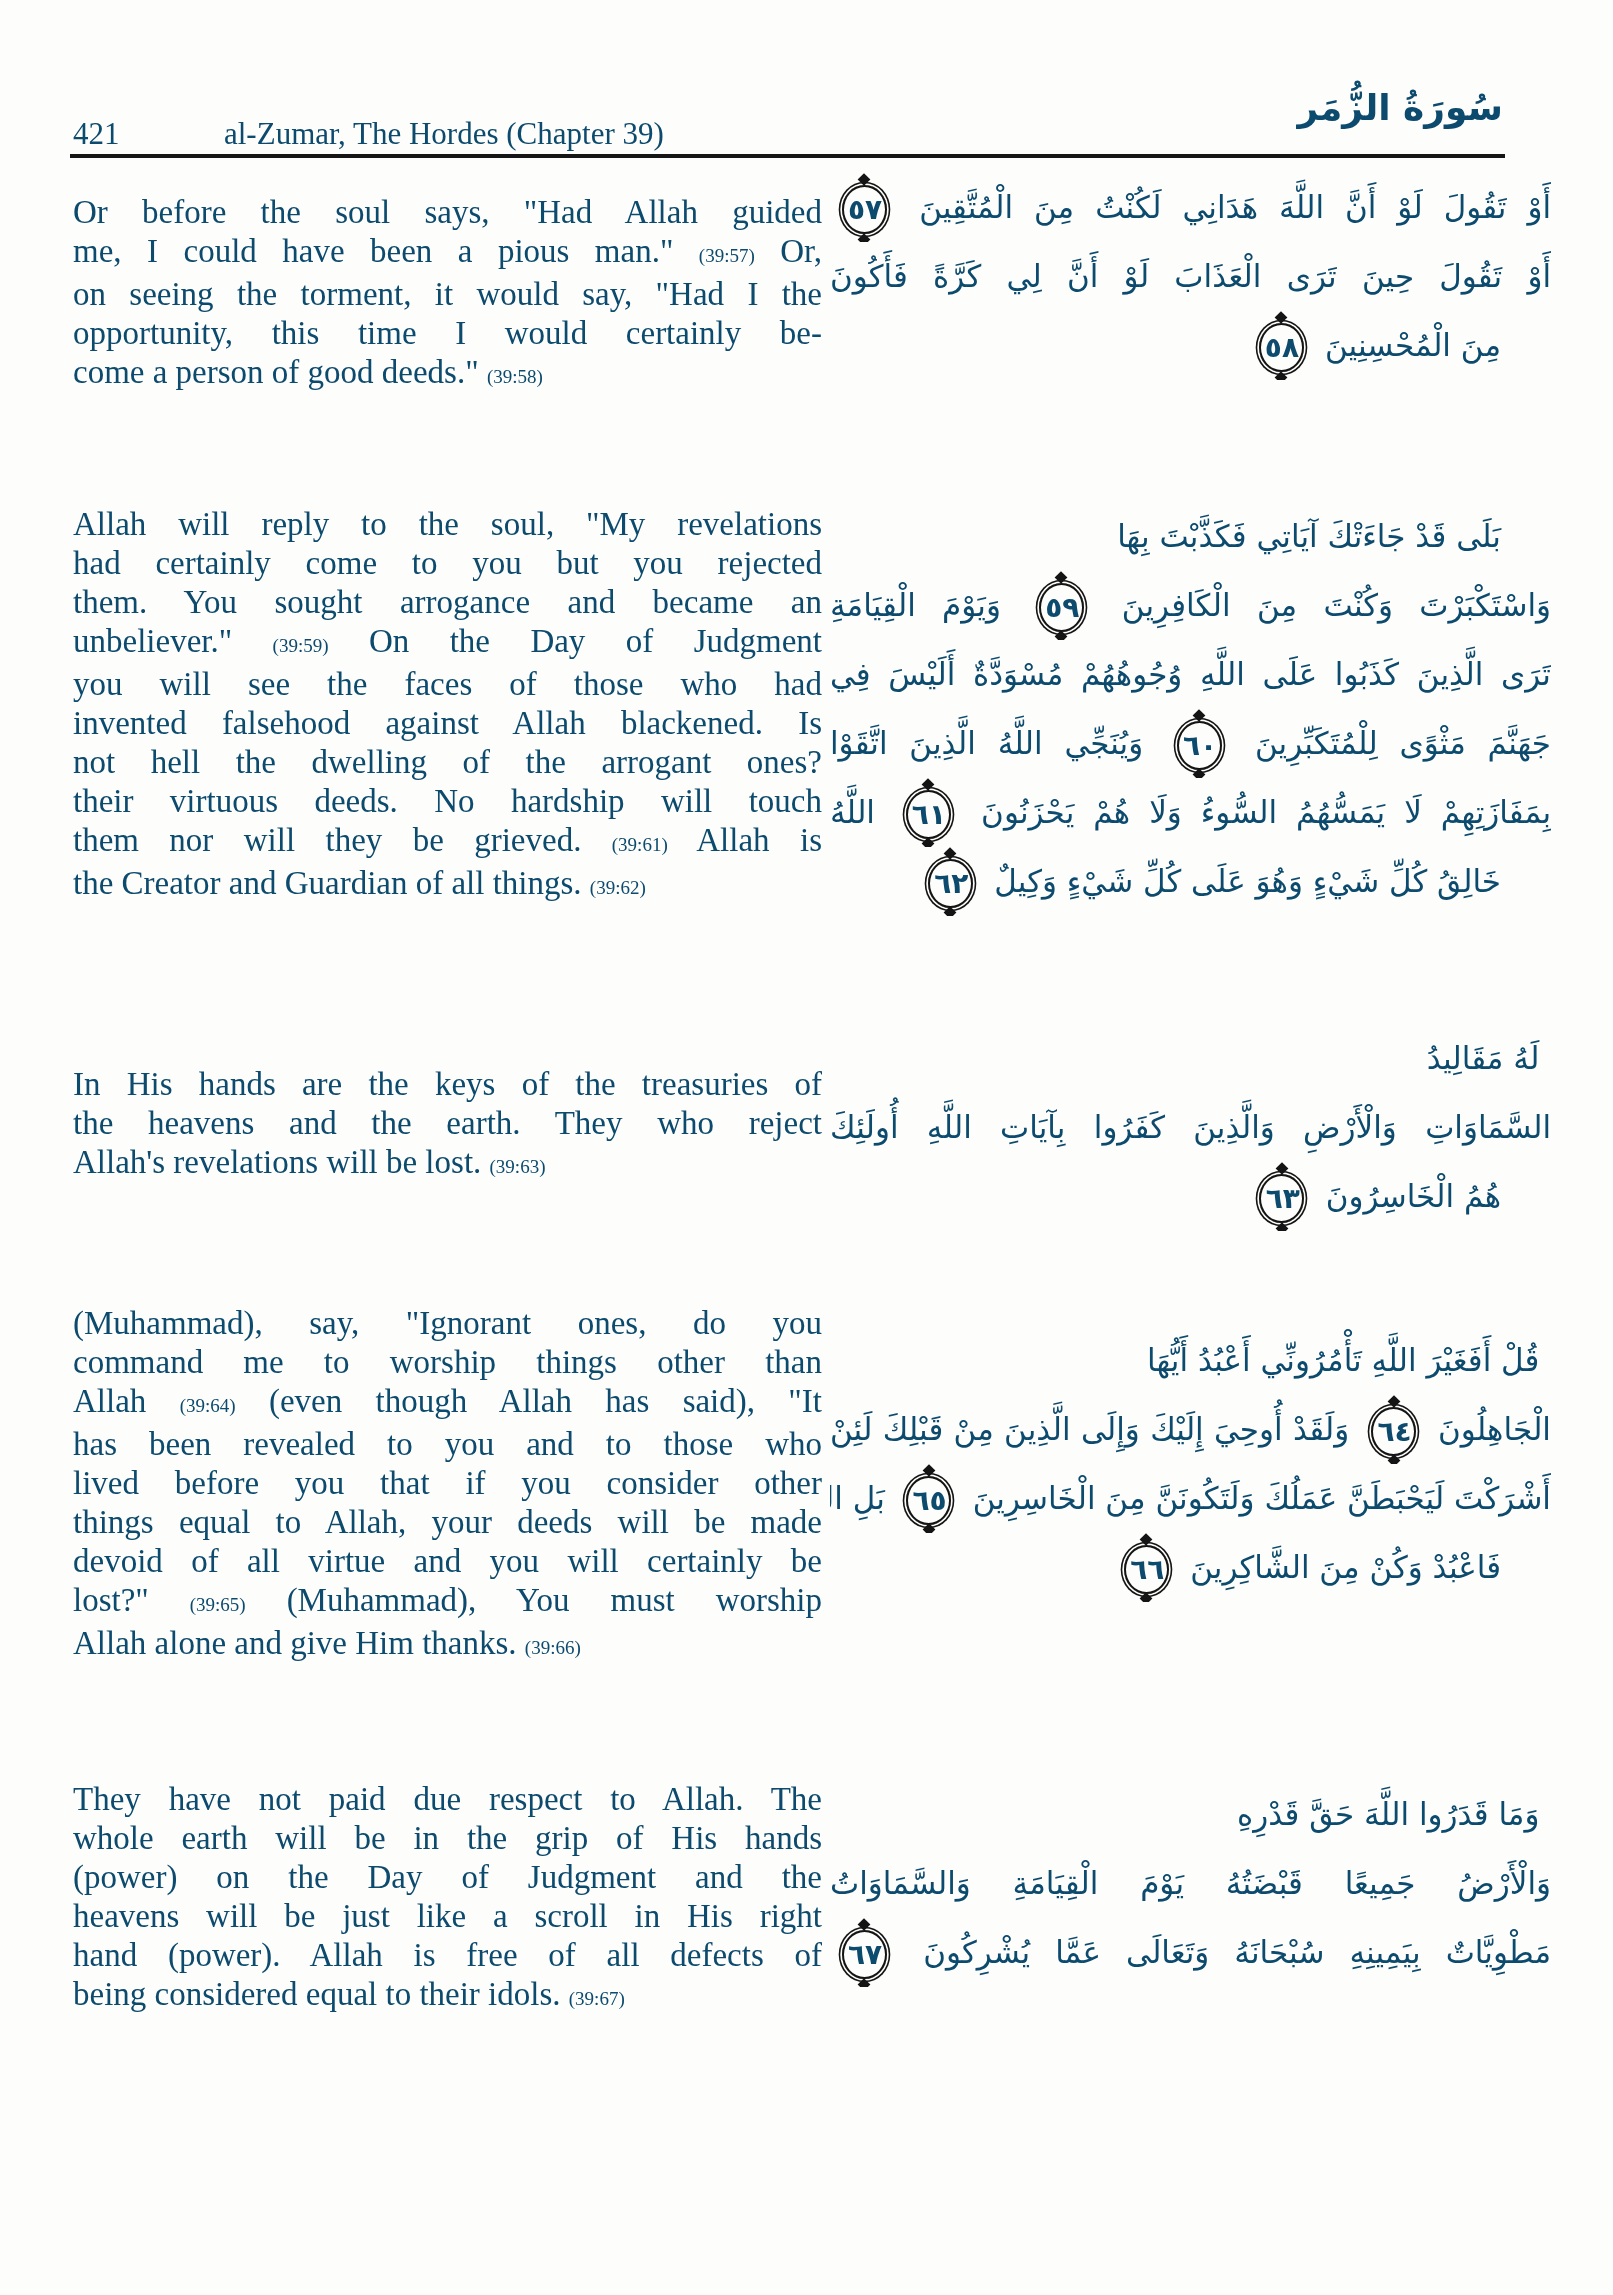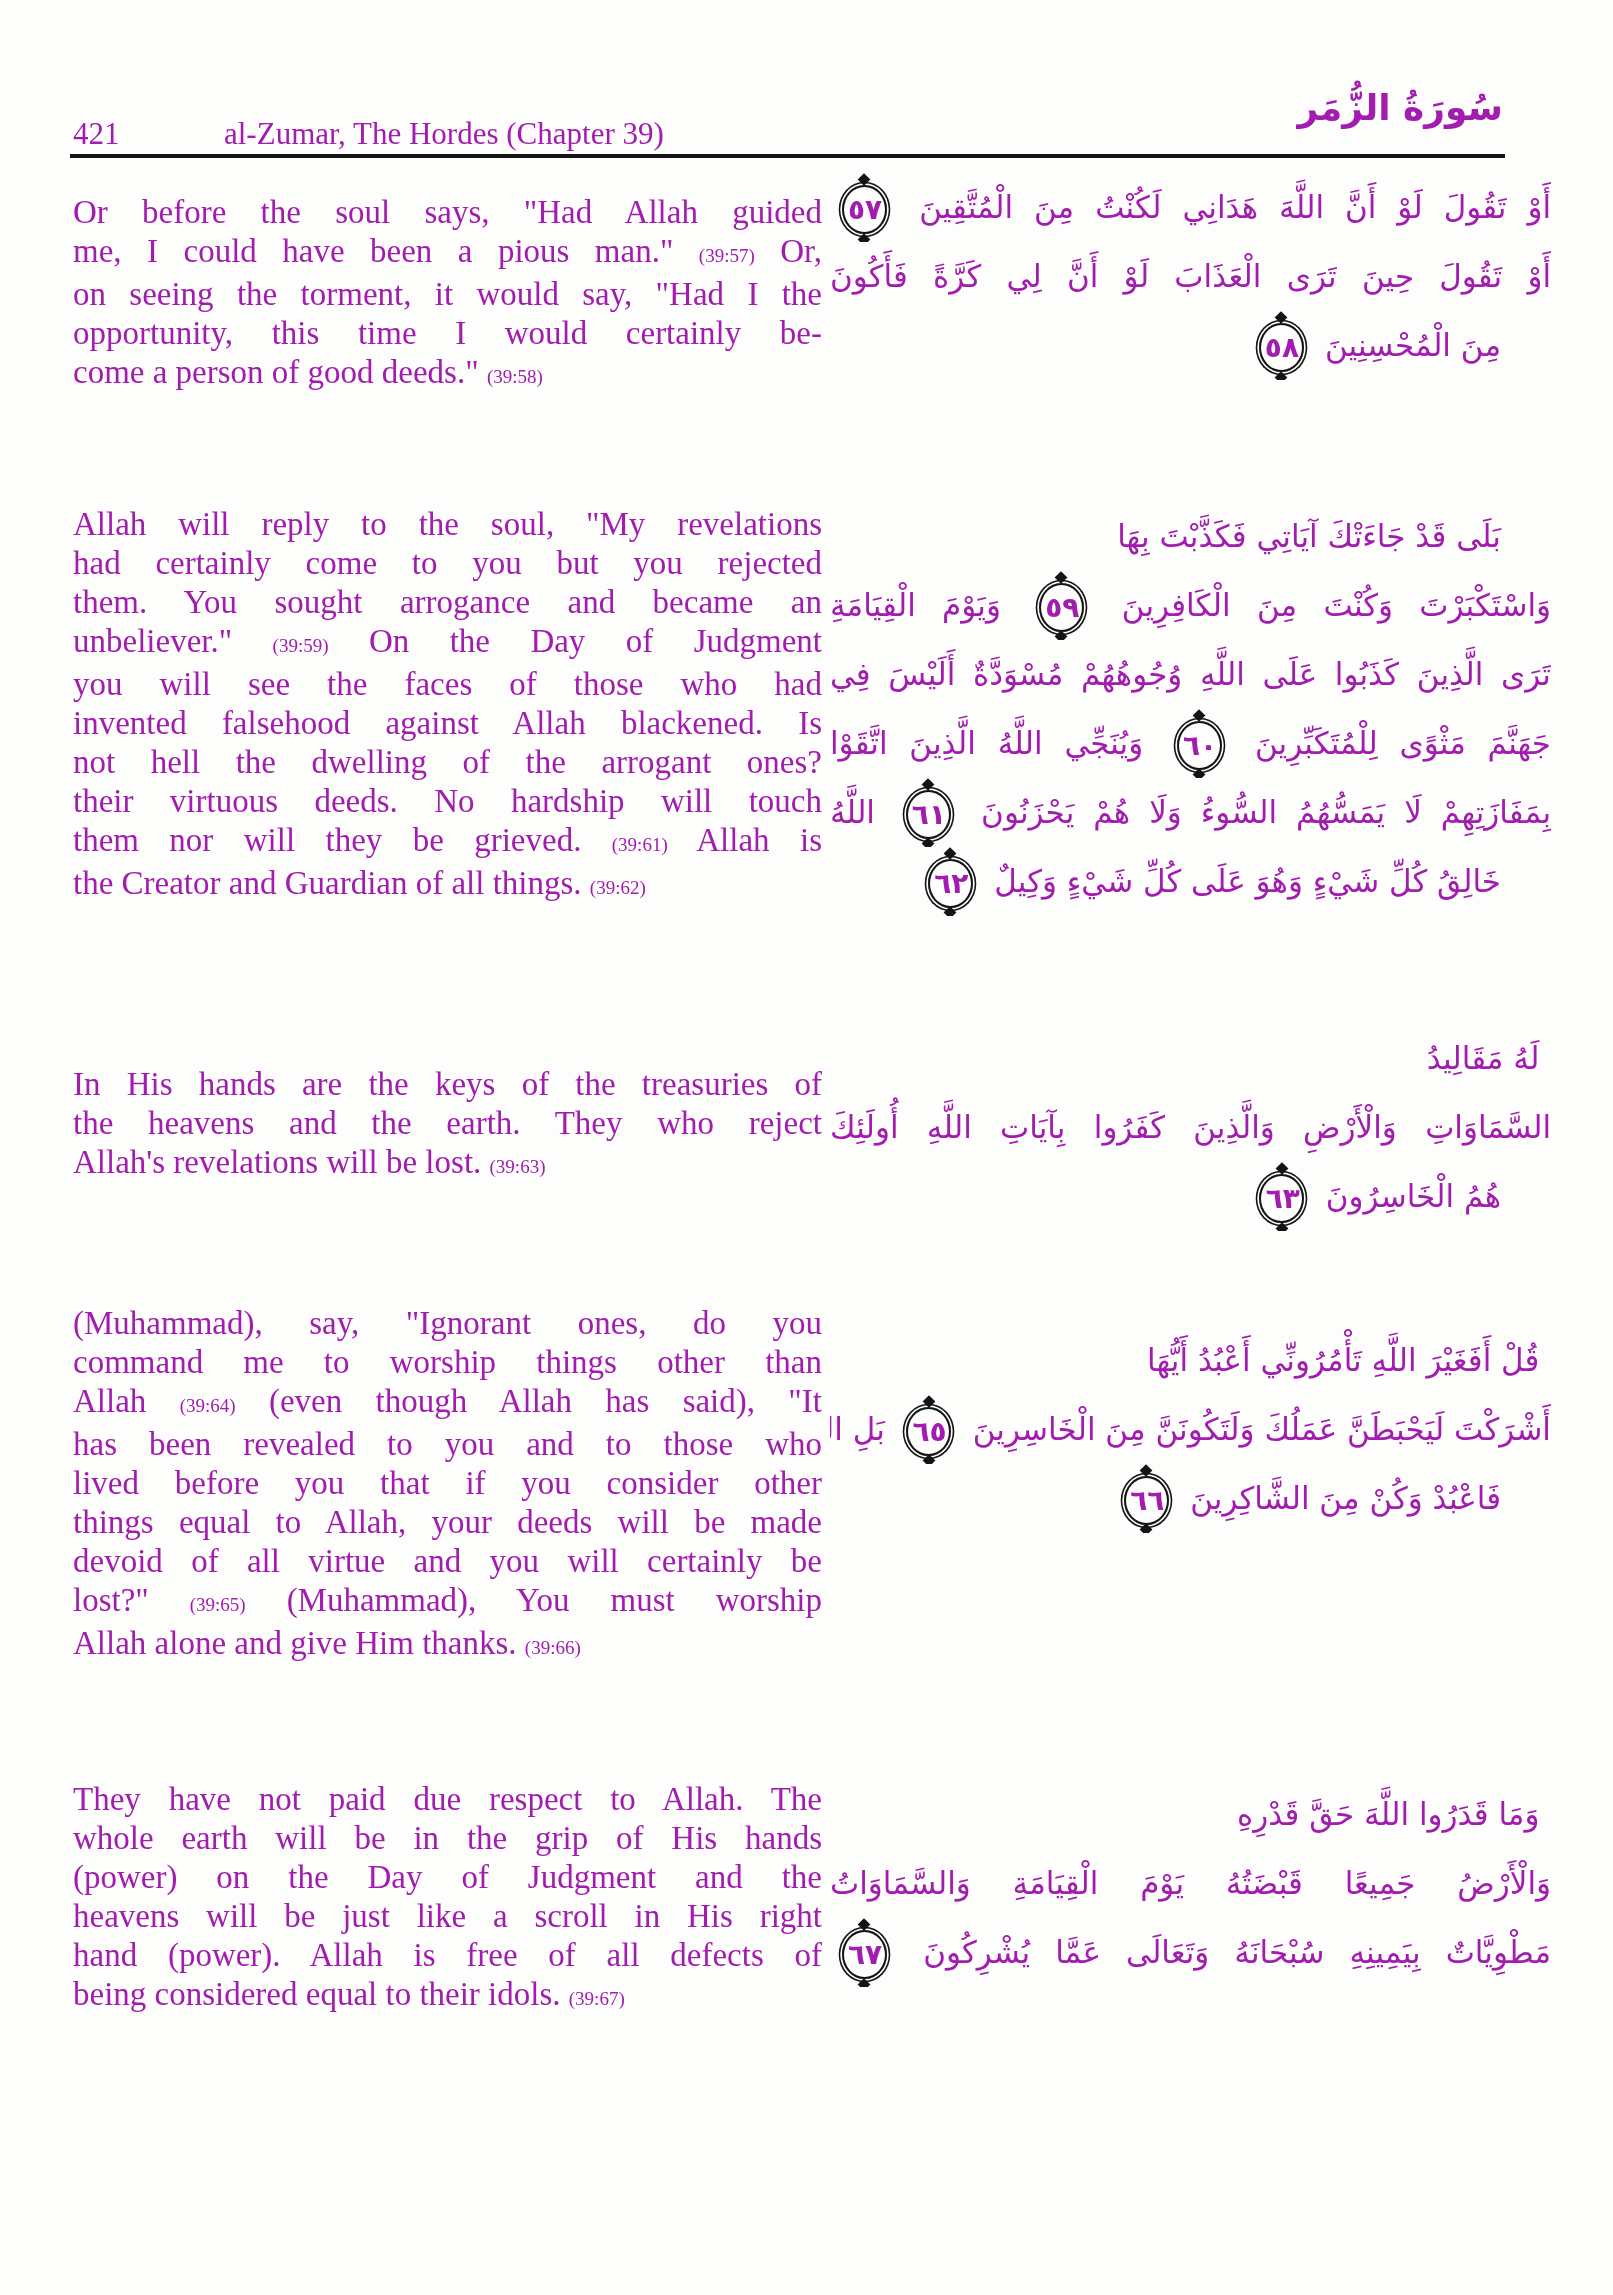--- a/index.html
+++ b/index.html
@@ -1,20 +1,20 @@
 <!DOCTYPE html>
 <html style="font-size:13.2px"><head>
 <meta charset="utf-8">
 <style>
   html,body { margin:0; padding:0; background:#d8d8d8; }
   .page {
     position:relative;
     width:1613px; height:2295px;
     background:#fdfdfb;
-    color:#a21caf;
+    color:#0c4a6e;
     overflow:hidden;
   }
   
   .page-number {
     position:absolute; left:73px; top:116px;
     font:31px/36px "Liberation Serif", serif;
   }
   .page-title {
     position:absolute; left:224px; top:116px;
     font:31px/36px "Liberation Serif", serif;
@@ -156,20 +156,21 @@
           <div class="en-line">Allah <span class="ref">(39:64)</span> (even though Allah has said), "It</div>
           <div class="en-line">has been revealed to you and to those who</div>
           <div class="en-line">lived before you that if you consider other</div>
           <div class="en-line">things equal to Allah, your deeds will be made</div>
           <div class="en-line">devoid of all virtue and you will certainly be</div>
           <div class="en-line">lost?" <span class="ref">(39:65)</span> (Muhammad), You must worship</div>
           <div class="en-line last">Allah alone and give Him thanks. <span class="ref">(39:66)</span></div>
         </div>
         <div class="ar" dir="rtl" lang="ar">
           <div class="ar-line right"><span>قُلْ أَفَغَيْرَ اللَّهِ تَأْمُرُونِّي أَعْبُدُ أَيُّهَا</span></div>
+          <div class="ar-line justify"><span>الْجَاهِلُونَ</span> <span class="ayah-marker">٦٤</span> <span>وَلَقَدْ أُوحِيَ إِلَيْكَ وَإِلَى الَّذِينَ مِنْ قَبْلِكَ لَئِنْ</span></div>
           <div class="ar-line justify"><span>أَشْرَكْتَ لَيَحْبَطَنَّ عَمَلُكَ وَلَتَكُونَنَّ مِنَ الْخَاسِرِينَ</span> <span class="ayah-marker">٦٥</span> <span>بَلِ اللَّهَ</span></div>
           <div class="ar-line close"><span>فَاعْبُدْ وَكُنْ مِنَ الشَّاكِرِينَ</span> <span class="ayah-marker">٦٦</span></div>
         </div>
       </section>
       <section class="section s5">
         <div class="en">
           <div class="en-line">They have not paid due respect to Allah. The</div>
           <div class="en-line">whole earth will be in the grip of His hands</div>
           <div class="en-line">(power) on the Day of Judgment and the</div>
           <div class="en-line">heavens will be just like a scroll in His right</div>

